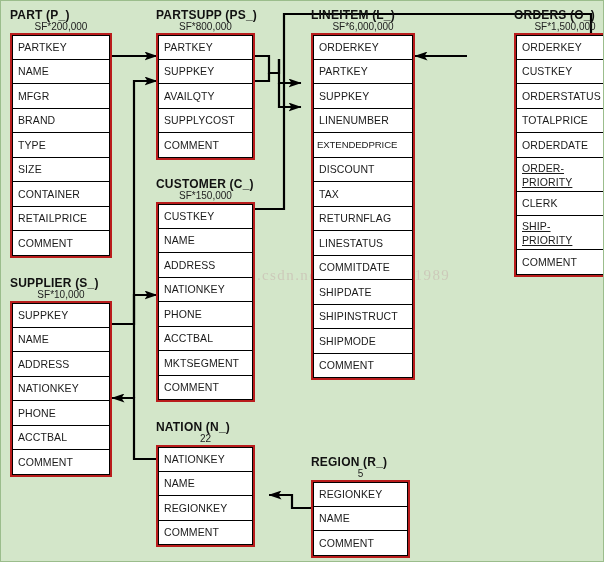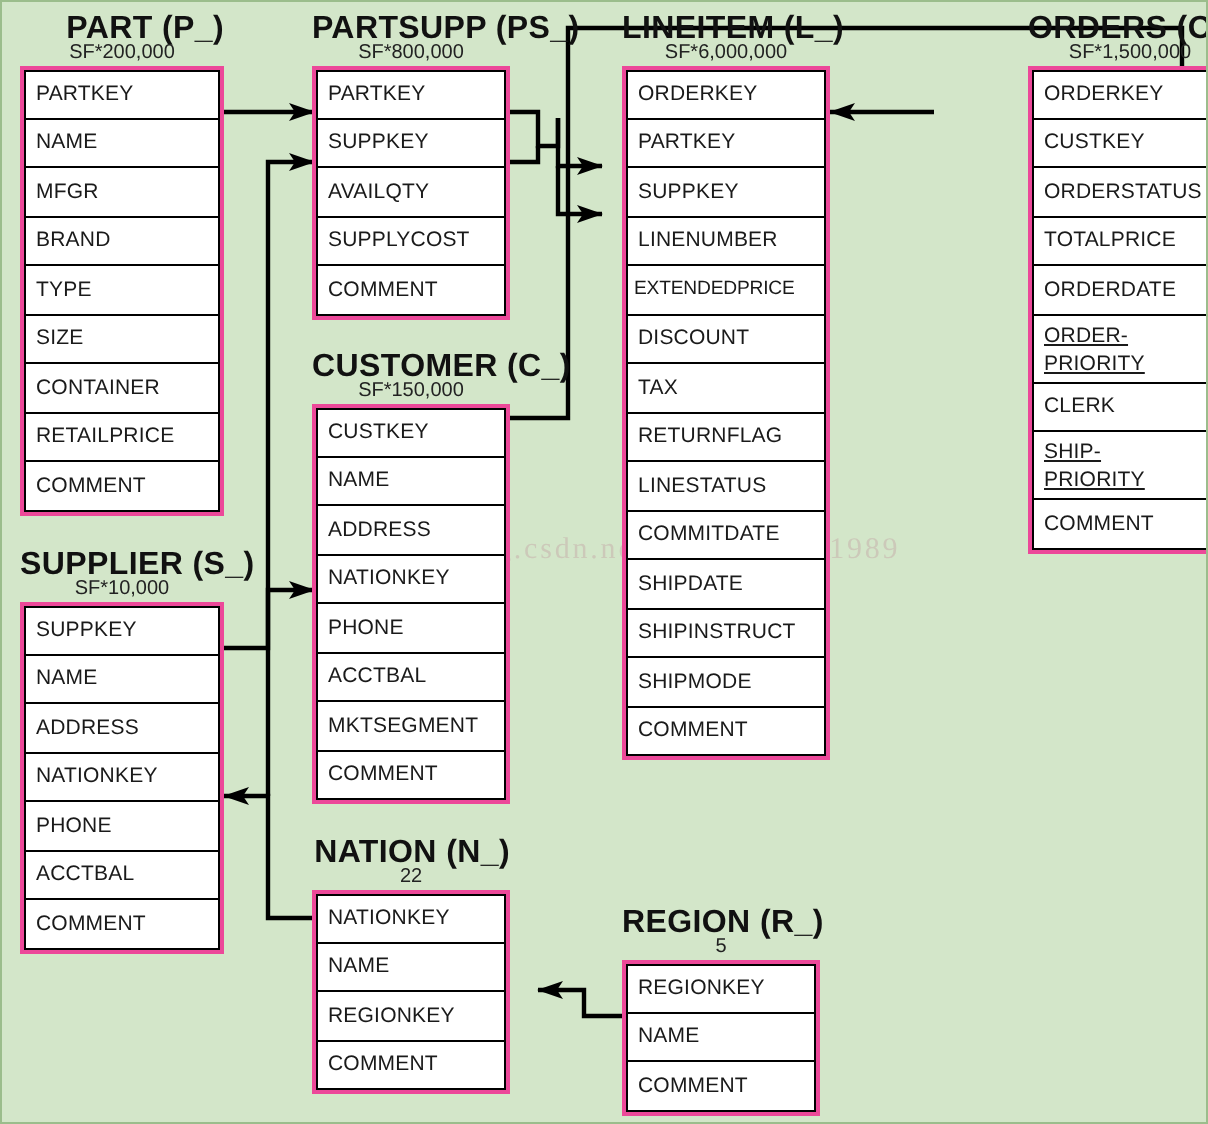--- a/index.html
+++ b/index.html
@@ -34,38 +34,38 @@
     opacity:.62;
     white-space:nowrap;
     z-index:2;
     user-select:none;
   }
   .entity{
     position:absolute;
     z-index:3;
   }
   .ent-title{
-    font-size:16px;
+    font-size:12px;
     font-weight:bold;
     color:#111;
-    text-align:right;
+    text-align:left;
     letter-spacing:.2px;
     line-height:12px;
     white-space:nowrap;
   }
   .ent-card{
     font-size:10px;
     color:#222;
     text-align:center;
     line-height:11px;
     margin-bottom:1px;
     white-space:nowrap;
   }
   .ent-box{
-    border:2px solid #ec4899;
+    border:2px solid #b91c1c;
     background:#000000;
     box-sizing:border-box;
   }
   .fld{
     border:1px solid #000;
     background:#ffffff;
     box-sizing:border-box;
     font-size:10.5px;
     color:#1a1a1a;
     padding-left:5px;

